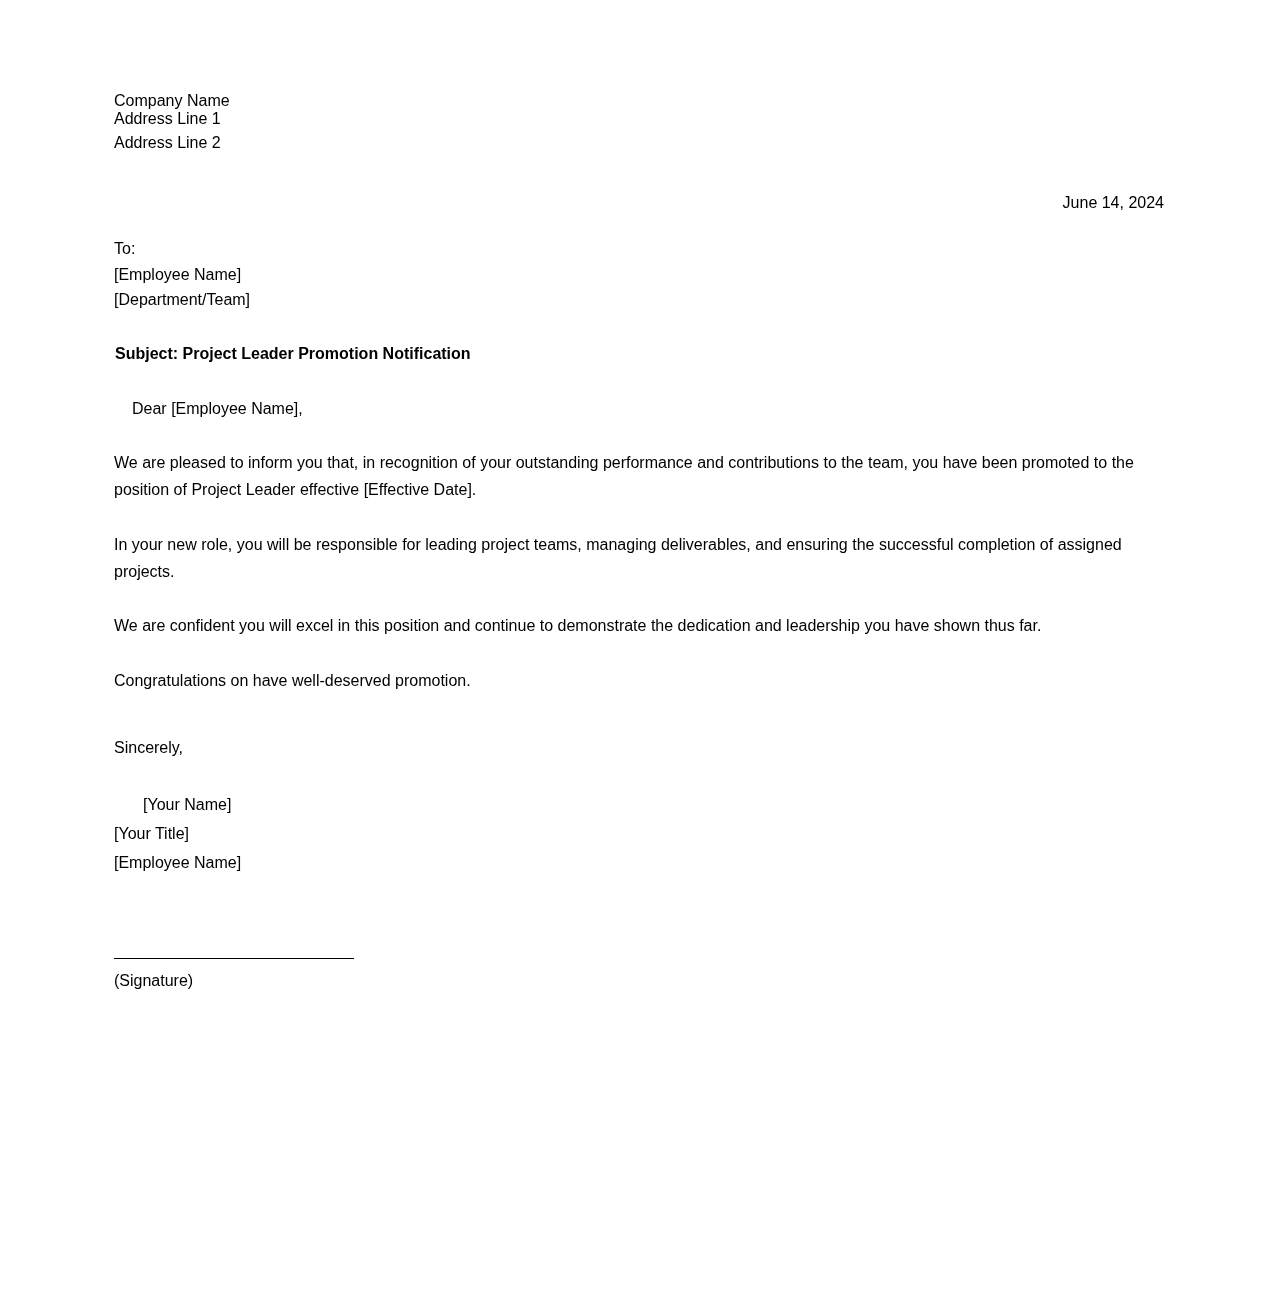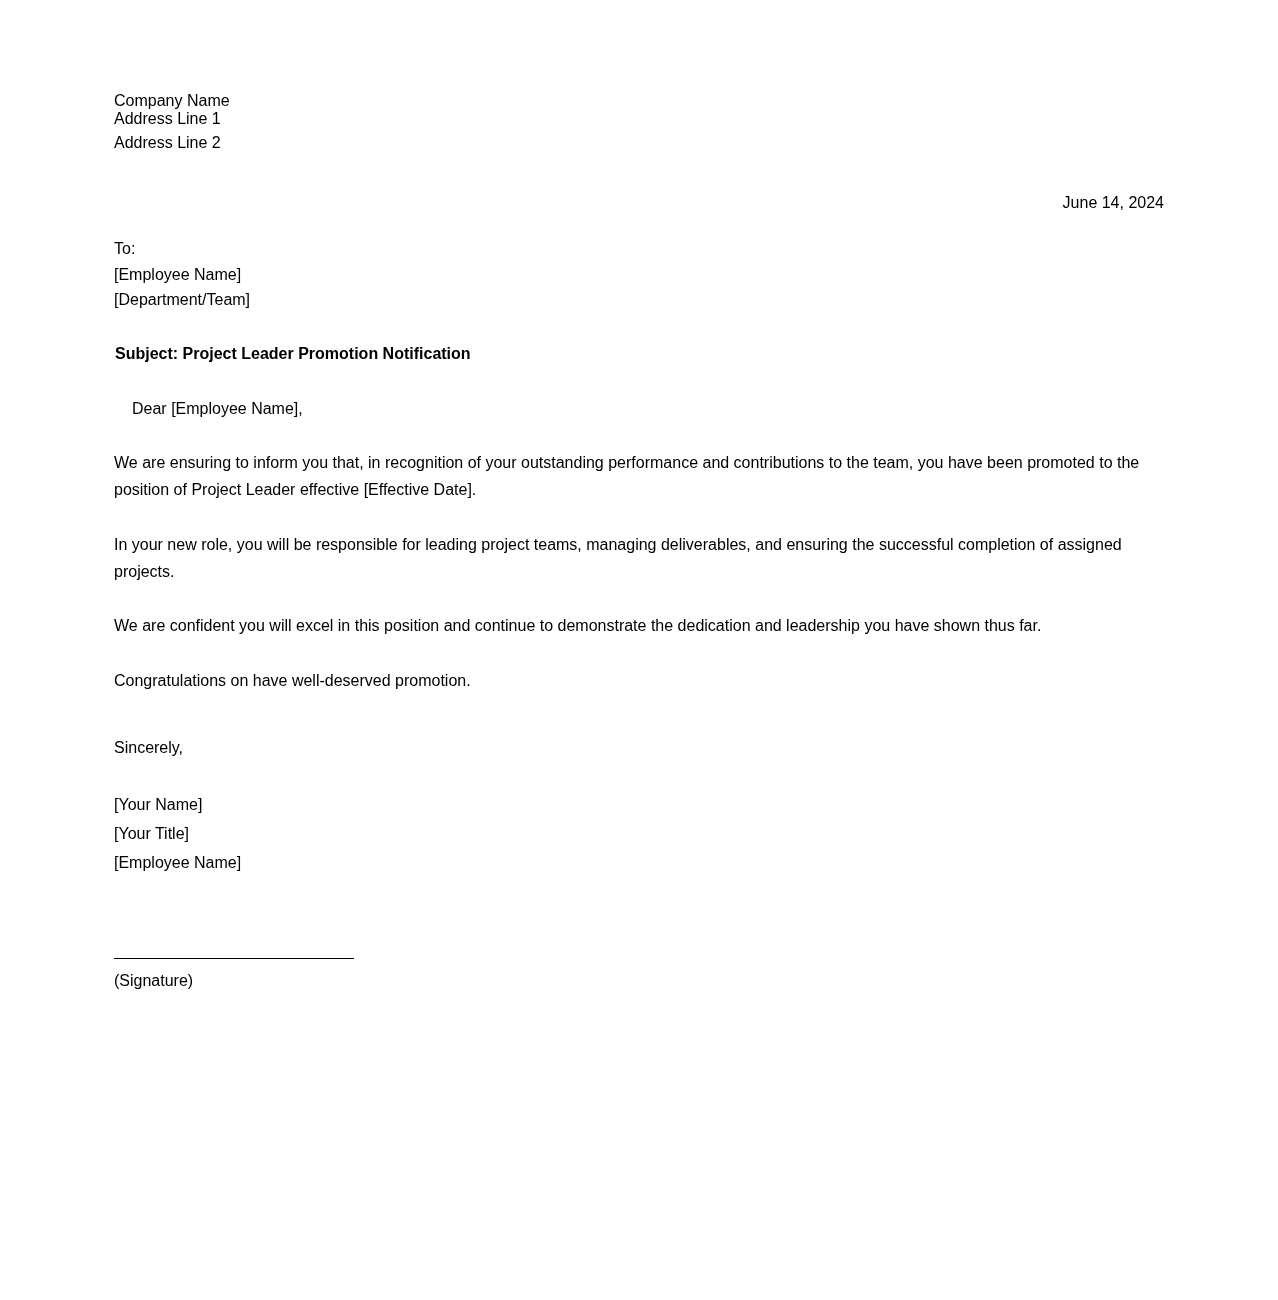--- a/index.html
+++ b/index.html
@@ -21,25 +21,25 @@
 <div class="date">June 14, 2024</div>
 
 <div class="abs" style="top:240px;">To:</div>
 <div class="abs" style="top:266px;">[Employee Name]</div>
 <div class="abs" style="top:291px;">[Department/Team]</div>
 
 <div class="abs subject" style="top:345px;">Subject: Project Leader Promotion Notification</div>
 
 <div class="abs" style="top:400px;margin-left:18px;">Dear [Employee Name],</div>
 
-<div class="para" style="top:449px;">We are ensuring to inform you that, in recognition of your outstanding performance and contributions to the team, you have been promoted to the position of Project Leader effective [Effective Date].</div>
+<div class="para" style="top:449px;">We are pleased to inform you that, in recognition of your outstanding performance and contributions to the team, you have been promoted to the position of Project Leader effective [Effective Date].</div>
 <div class="para" style="top:531px;">In your new role, you will be responsible for leading project teams, managing deliverables, and ensuring the successful completion of assigned projects.</div>
 <div class="para" style="top:612px;">We are confident you will excel in this position and continue to demonstrate the dedication and leadership you have shown thus far.</div>
 <div class="para" style="top:667px;">Congratulations on have well-deserved promotion.</div>
 
 <div class="abs" style="top:739px;">Sincerely,</div>
 
-<div class="abs" style="top:796px;">[Your Name]</div>
+<div class="abs" style="top:796px;margin-left:29px;">[Your Name]</div>
 <div class="abs" style="top:825px;">[Your Title]</div>
 <div class="abs" style="top:854px;">[Employee Name]</div>
 
 <div class="sigline"></div>
 <div class="abs" style="top:972px;">(Signature)</div>
 
 </body></html>

